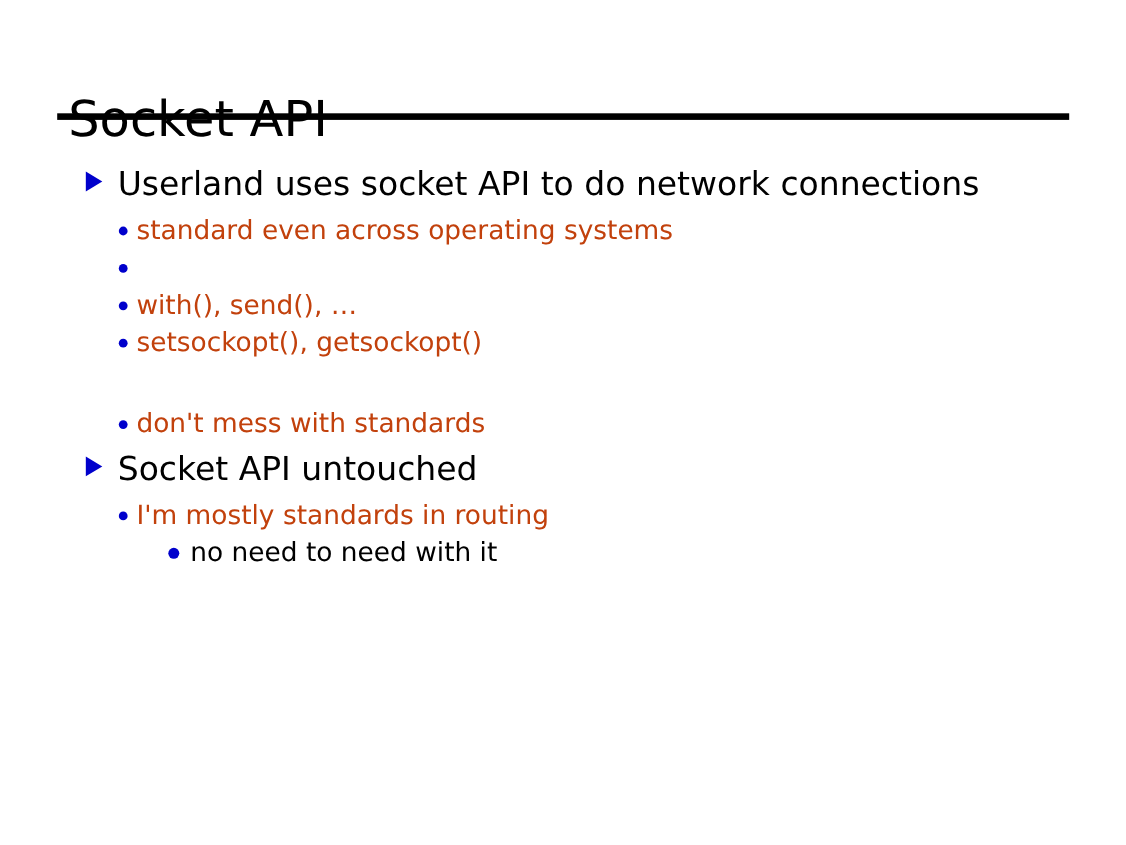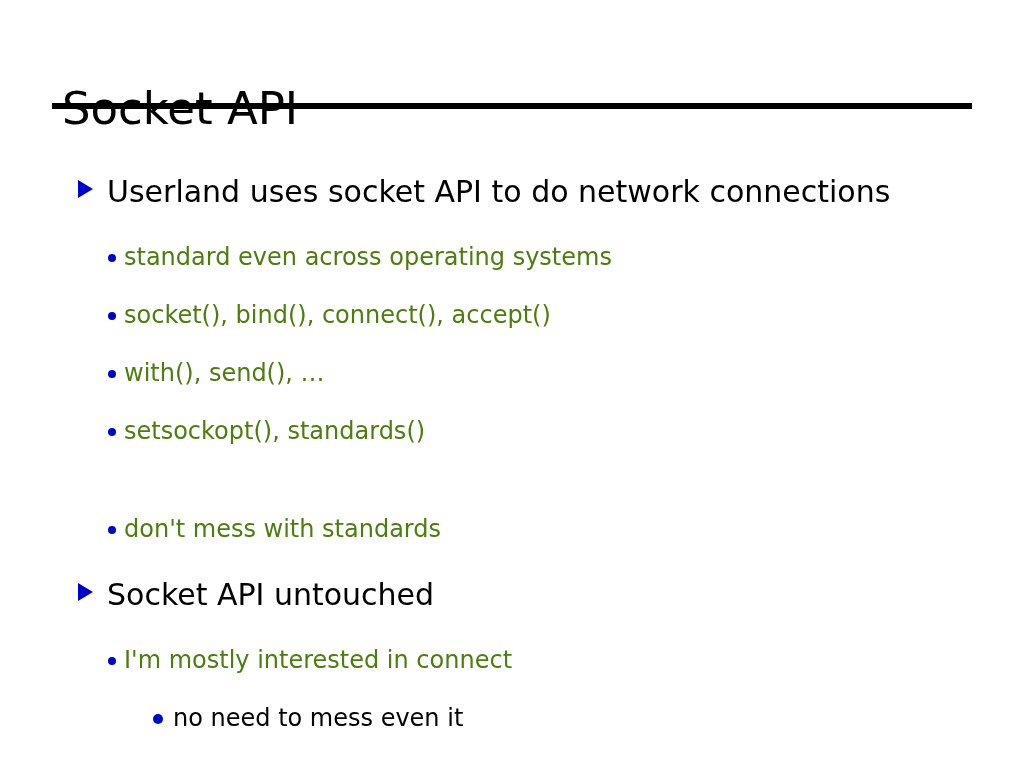--- a/index.html
+++ b/index.html
@@ -48,21 +48,20 @@
   .body-content {
     position: absolute;
     left: 0;
     top: 143px;
     width: 1024px;
   }
 
   .outline-item {
     position: relative;
     display: block;
-    margin-top: 24px;
   }
 
   
   .lvl1 {
     padding-left: 107px;
     font-size: 30px;
     line-height: 49px;
     color: #000000;
     min-height: 49px;
   }
@@ -78,21 +77,21 @@
   }
   .lvl1 .txt {
     display: block;
   }
 
   
   .lvl2 {
     padding-left: 124px;
     font-size: 24px;
     line-height: 34px;
-    color: #4d7c0f;
+    color: #c2410c;
     min-height: 34px;
   }
   .lvl2 .marker {
     position: absolute;
     left: 108px;
     top: 14px;
     width: 8px;
     height: 8px;
     border-radius: 50%;
     background: #0000cc;
@@ -136,49 +135,48 @@
       <span class="txt">Userland uses socket API to do network connections</span>
     </div>
 
     <div class="outline-item lvl2">
       <span class="marker"></span>
       <span class="txt">standard even across operating systems</span>
     </div>
 
     <div class="outline-item lvl2">
       <span class="marker"></span>
-      <span class="txt">socket(), bind(), connect(), accept()</span>
     </div>
 
     <div class="outline-item lvl2">
       <span class="marker"></span>
       <span class="txt">with(), send(), …</span>
     </div>
 
     <div class="outline-item lvl2">
       <span class="marker"></span>
-      <span class="txt">setsockopt(), standards()</span>
+      <span class="txt">setsockopt(), getsockopt()</span>
     </div>
 
     <div class="spacer-line"></div>
 
     <div class="outline-item lvl2">
       <span class="marker"></span>
       <span class="txt">don't mess with standards</span>
     </div>
 
     <div class="outline-item lvl1">
       <span class="marker"></span>
       <span class="txt">Socket API untouched</span>
     </div>
 
     <div class="outline-item lvl2">
       <span class="marker"></span>
-      <span class="txt">I'm mostly interested in connect</span>
+      <span class="txt">I'm mostly standards in routing</span>
     </div>
 
     <div class="outline-item lvl3">
       <span class="marker"></span>
-      <span class="txt">no need to mess even it</span>
+      <span class="txt">no need to need with it</span>
     </div>
 
   </div>
 </div>
 
 </body></html>

